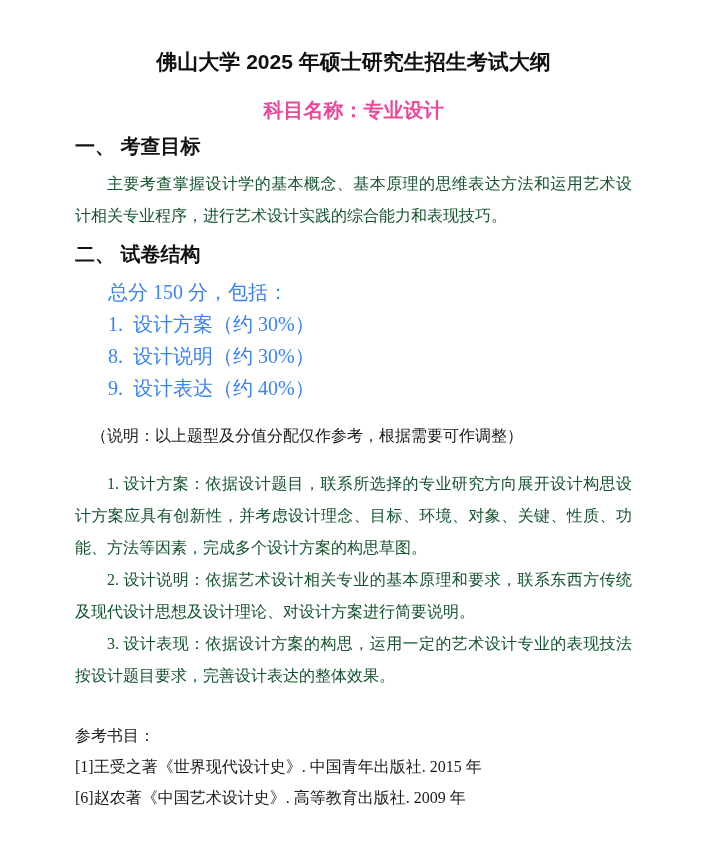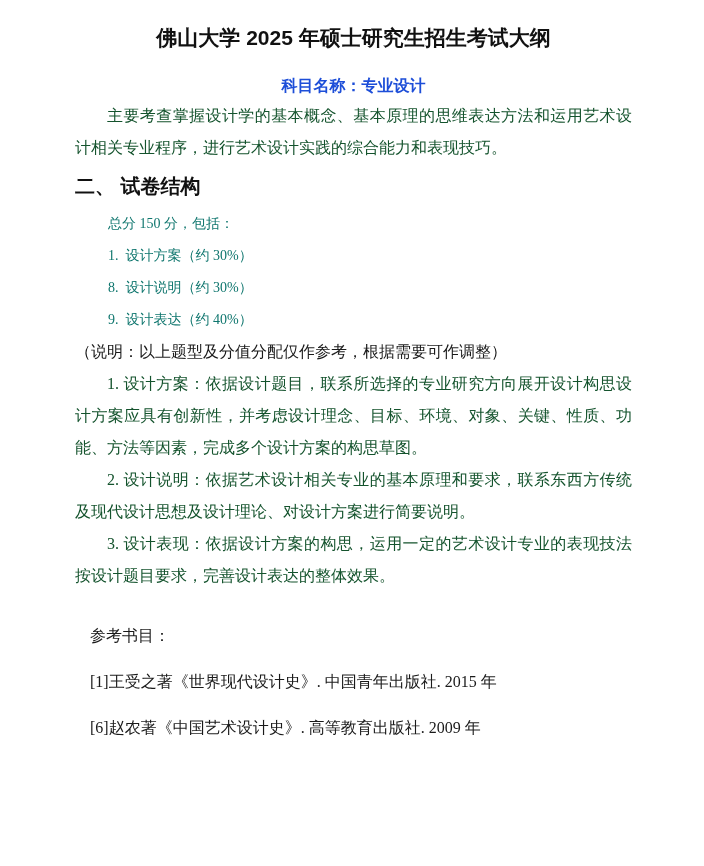--- a/index.html
+++ b/index.html
@@ -11,93 +11,94 @@
     width: 704px;
     height: 866px;
     color: #161616;
     font-family: "Liberation Serif", "DejaVu Serif", serif;
     overflow: hidden;
   }
   .page {
     box-sizing: border-box;
     width: 704px;
     height: 674px;
-    padding: 22px 72px 0 75px;
+    padding: 46px 72px 0 75px;
     background: #ffffff;
   }
   .doc-title {
     font-family: "Liberation Sans", "DejaVu Sans", sans-serif;
     font-weight: 700;
     font-size: 21px;
     line-height: 28px;
     text-align: center;
     margin: 2px 0 0 0;
     color: #111111;
   }
   .doc-subtitle {
     font-family: "Liberation Sans", "DejaVu Sans", sans-serif;
     font-weight: 700;
-    font-size: 16px;
+    font-size: 20px;
     line-height: 28px;
     text-align: center;
     margin: 20px 0 0 0;
-    color: #1d4ed8;
+    color: #ec4899;
   }
   .sec-heading {
     font-family: "Liberation Sans", "DejaVu Sans", sans-serif;
     font-weight: 700;
     font-size: 20px;
     line-height: 28px;
     margin: 8px 0 8px 0;
     color: #111111;
     white-space: pre-wrap;
   }
   .body-par {
     font-size: 16px;
     line-height: 32px;
     text-align: justify;
     text-indent: 32px;
     margin: 0;
     color: #14532d;
   }
   .list-line {
-    font-size: 14px;
+    font-size: 20px;
     line-height: 32px;
     margin: 0;
     padding-left: 33px;
     white-space: pre-wrap;
-    color: #0f766e;
+    color: #3b82f6;
   }
   .note-line {
     font-size: 16px;
     line-height: 32px;
-    margin: 0;
+    margin: 16px;
     color: #1a1a1a;
   }
   .references {
     margin-top: 28px;
   }
   .references p {
     font-size: 16px;
     line-height: 31px;
-    margin: 15px;
+    margin: 0;
     white-space: pre-wrap;
     color: #1a1a1a;
   }
 </style>
 </head>
 <body>
 
 <div class="page">
 
   <h1 class="doc-title">佛山大学 2025 年硕士研究生招生考试大纲</h1>
 
   <h2 class="doc-subtitle">科目名称：专业设计</h2>
 
   <section>
+    <h3 class="sec-heading">一、 考查目标</h3>
     <p class="body-par">主要考查掌握设计学的基本概念、基本原理的思维表达方法和运用艺术设计相关专业程序，进行艺术设计实践的综合能力和表现技巧。</p>
   </section>
 
   <section>
     <h3 class="sec-heading">二、 试卷结构</h3>
     <p class="list-line">总分 150 分，包括：</p>
     <p class="list-line">1.  设计方案（约 30%）</p>
     <p class="list-line">8.  设计说明（约 30%）</p>
     <p class="list-line">9.  设计表达（约 40%）</p>
     <p class="note-line">（说明：以上题型及分值分配仅作参考，根据需要可作调整）</p>

